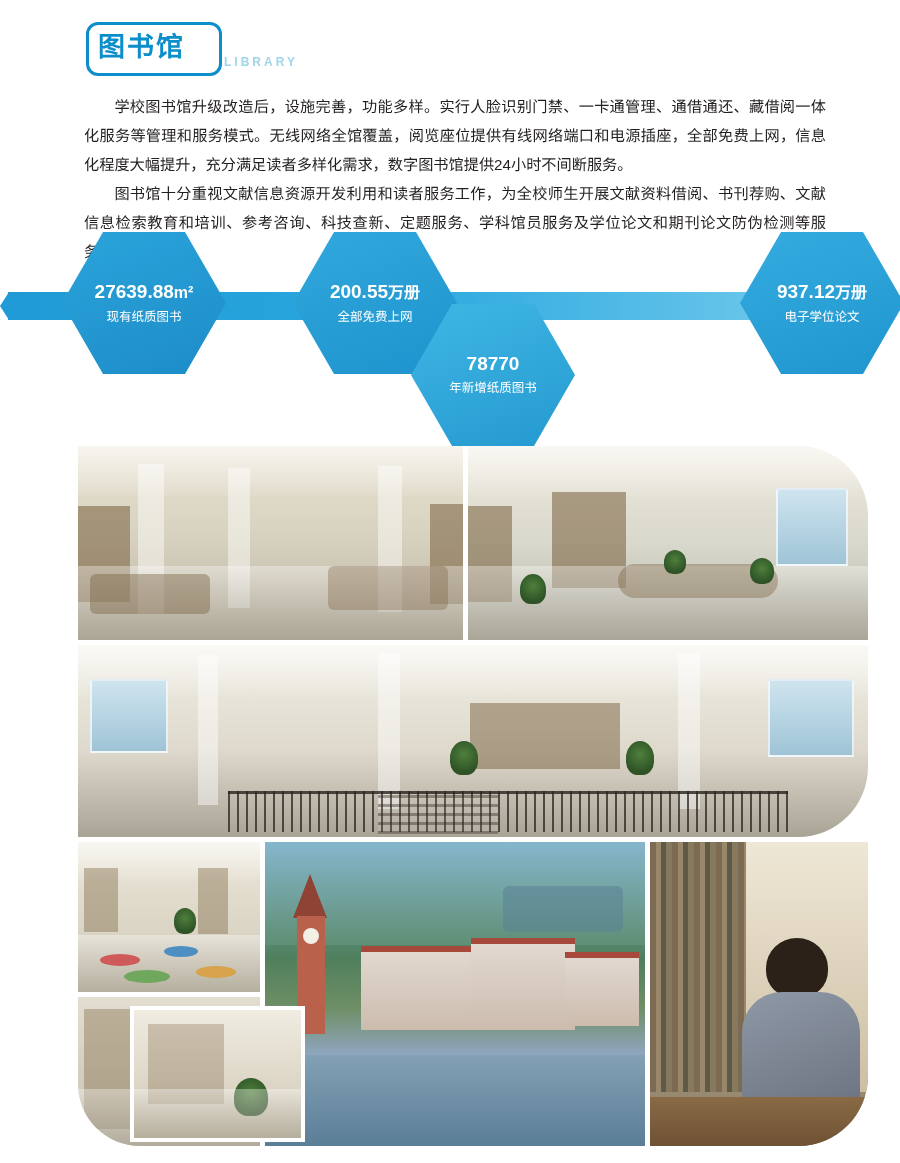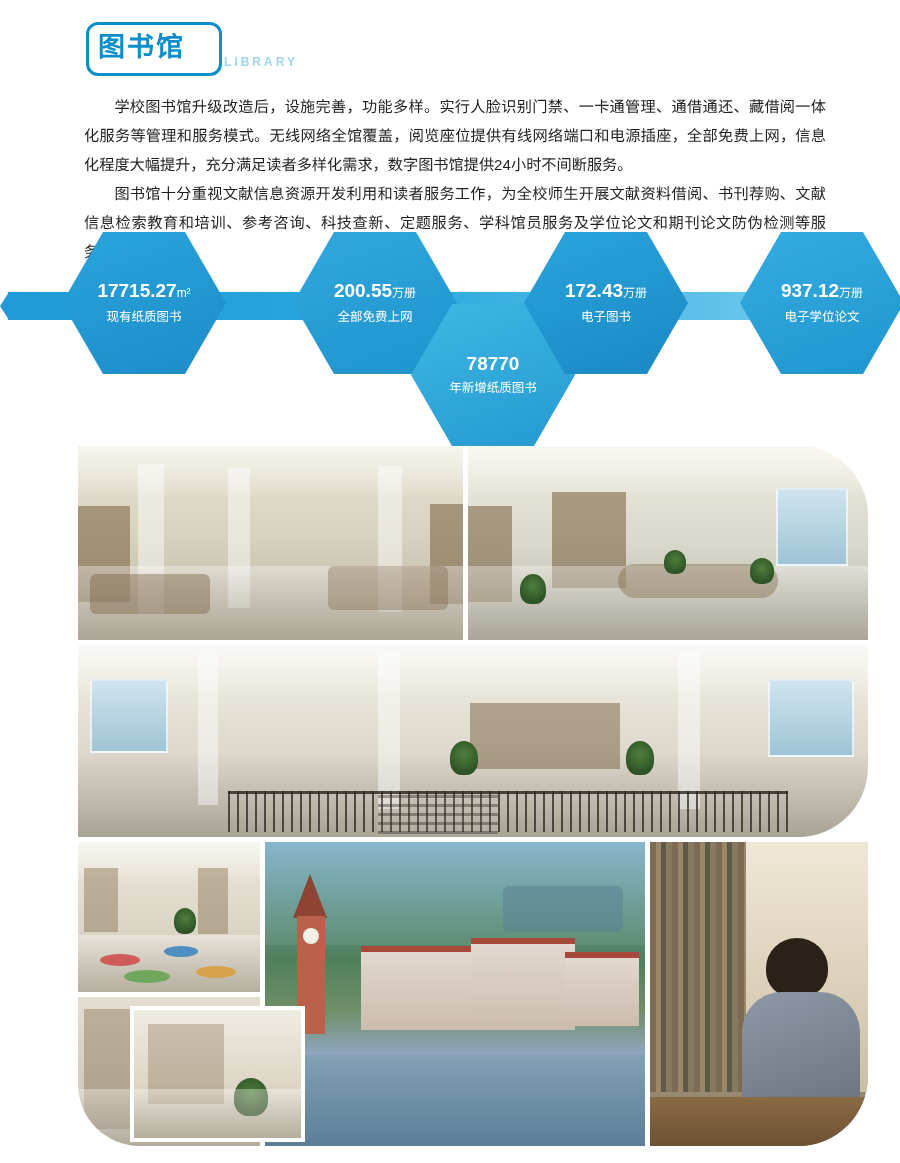--- a/index.html
+++ b/index.html
@@ -135,22 +135,22 @@
     color: #ffffff;
     text-align: center;
   }
   .hex .num {
     font-size: 19px;
     font-weight: bold;
     line-height: 24px;
     white-space: nowrap;
   }
   .hex .num .unit {
-    font-size: 12px;
-    font-weight: normal;
+    font-size: 16px;
+    font-weight: bold;
   }
   .hex .lbl {
     font-size: 12.5px;
     line-height: 20px;
     margin-top: 2px;
     white-space: nowrap;
   }
 
   .hex.top { top: 0; }
   .hex.bottom { top: 72px; }
@@ -299,39 +299,35 @@
 
 <div class="copy">
   <p>学校图书馆升级改造后，设施完善，功能多样。实行人脸识别门禁、一卡通管理、通借通还、藏借阅一体化服务等管理和服务模式。无线网络全馆覆盖，阅览座位提供有线网络端口和电源插座，全部免费上网，信息化程度大幅提升，充分满足读者多样化需求，数字图书馆提供24小时不间断服务。</p>
   <p>图书馆十分重视文献信息资源开发利用和读者服务工作，为全校师生开展文献资料借阅、书刊荐购、文献信息检索教育和培训、参考咨询、科技查新、定题服务、学科馆员服务及学位论文和期刊论文防伪检测等服务。</p>
 </div>
 
 <div class="stats-band">
   <div class="band-bar"></div>
 
   <div class="hex top h1">
-    <div class="num"><span>17715.27</span><span class="unit">m²</span></div>
+    <div class="num"><span>27639.88</span><span class="unit">m²</span></div>
     <div class="lbl">现有纸质图书</div>
   </div>
 
 
   <div class="hex top h3">
     <div class="num"><span>200.55</span><span class="unit">万册</span></div>
     <div class="lbl">全部免费上网</div>
   </div>
 
   <div class="hex bottom h4">
     <div class="num"><span>78770</span></div>
     <div class="lbl">年新增纸质图书</div>
   </div>
 
-  <div class="hex top h5">
-    <div class="num"><span>172.43</span><span class="unit">万册</span></div>
-    <div class="lbl">电子图书</div>
-  </div>
 
 
   <div class="hex top h7">
     <div class="num"><span>937.12</span><span class="unit">万册</span></div>
     <div class="lbl">电子学位论文</div>
   </div>
 </div>
 
 <div class="collage">
 

